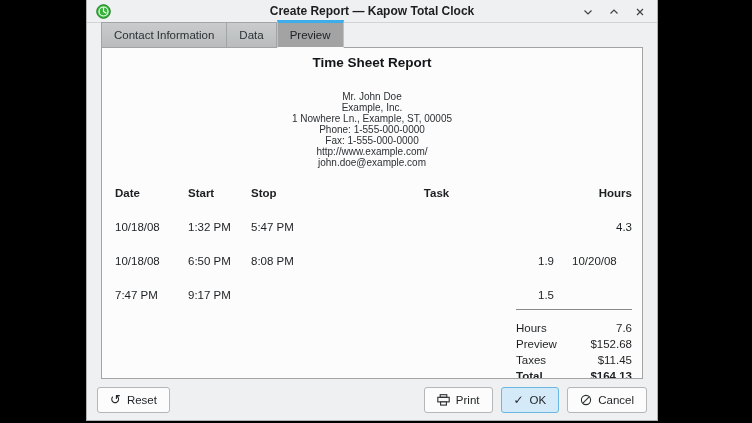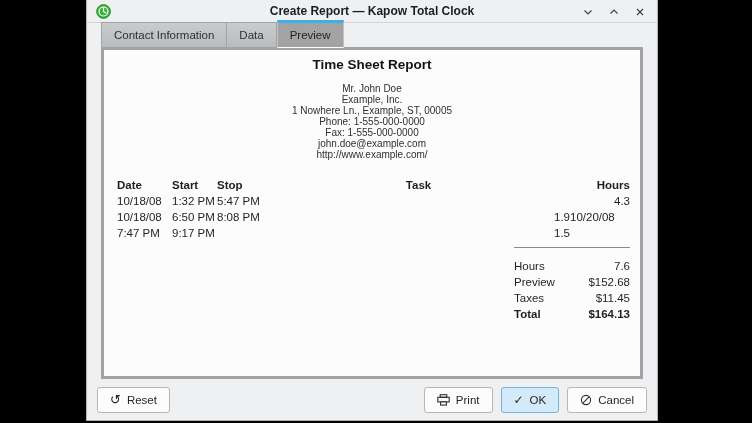--- a/index.html
+++ b/index.html
@@ -24,28 +24,28 @@
             position: relative; z-index: 2; align-items: flex-end; }
   .tab { height: 20px; padding: 12px 12px; display: flex; align-items: center;
          font-size: 11.5px; color: #2d3135;
          background: linear-gradient(#c9cbcc, #b9bcbd);
          border: 1px solid #a2a5a7; border-bottom: none; }
   .tab + .tab { border-left: none; }
   .tab.active { background: #a3a3a3; border: 1px solid #bfc2c3; border-bottom: 1px solid #fcfcfc;
                 border-top: 3px solid #3daee9; height: 21px; margin-bottom: -1px; color: #1d2124; }
 
   
-  .pane { margin: 0 14px; flex: 1 1 auto; background: #fcfcfc; border: 3px solid #a3a3a3;
+  .pane { margin: 0 14px; flex: 1 1 auto; background: #fcfcfc; border: 1px solid #a3a3a3;
           position: relative; z-index: 1; overflow: hidden; }
   .report-title { margin-top: 7px; text-align: center; font-size: 13.5px; font-weight: bold; color: #121517; }
-  .contact { margin-top: 11px; text-align: center; font-size: 10px; line-height: 11px; color: #2c3034; }
+  .contact { margin-top: 21px; text-align: center; font-size: 10px; line-height: 11px; color: #2c3034; }
 
   .grid { display: grid; grid-template-columns: 55px 45px 50px 1fr 60px;
           grid-auto-rows: 16px; align-items: center;
-          margin: 17px 10px 0 13px; font-size: 11.5px; color: #1d2023; }
+          margin: 17px 10px 0 13px; font-size: 11.5px; color: #1d2023; gap: 18px; }
   .grid .h { font-weight: bold; }
   .c-task-h { text-align: center; }
   .c-hours { text-align: right; }
 
   .sep { height: 1px; background: #8a8a8a; width: 116px; margin: 6px 10px 0 auto; }
   .totals { width: 116px; margin: 10px 10px 0 auto; font-size: 11.5px; color: #1d2023; }
   .trow { display: flex; height: 16px; align-items: center; }
   .tlabel { flex: 1; text-align: left; }
   .tvalue { text-align: right; }
   .trow.bold { font-weight: bold; }
@@ -104,22 +104,22 @@
 
     <div class="pane">
       <div class="report-title">Time Sheet Report</div>
 
       <div class="contact">
         <div>Mr. John Doe</div>
         <div>Example, Inc.</div>
         <div>1 Nowhere Ln., Example, ST, 00005</div>
         <div>Phone: 1-555-000-0000</div>
         <div>Fax: 1-555-000-0000</div>
+        <div>http://www.example.com/</div>
         <div>john.doe@example.com</div>
-        <div>http://www.example.com/</div>
       </div>
 
       <div class="grid">
         <div class="h">Date</div>
         <div class="h">Start</div>
         <div class="h">Stop</div>
         <div class="h c-task-h">Task</div>
         <div class="h c-hours">Hours</div>
 
         <div>10/18/08</div>

